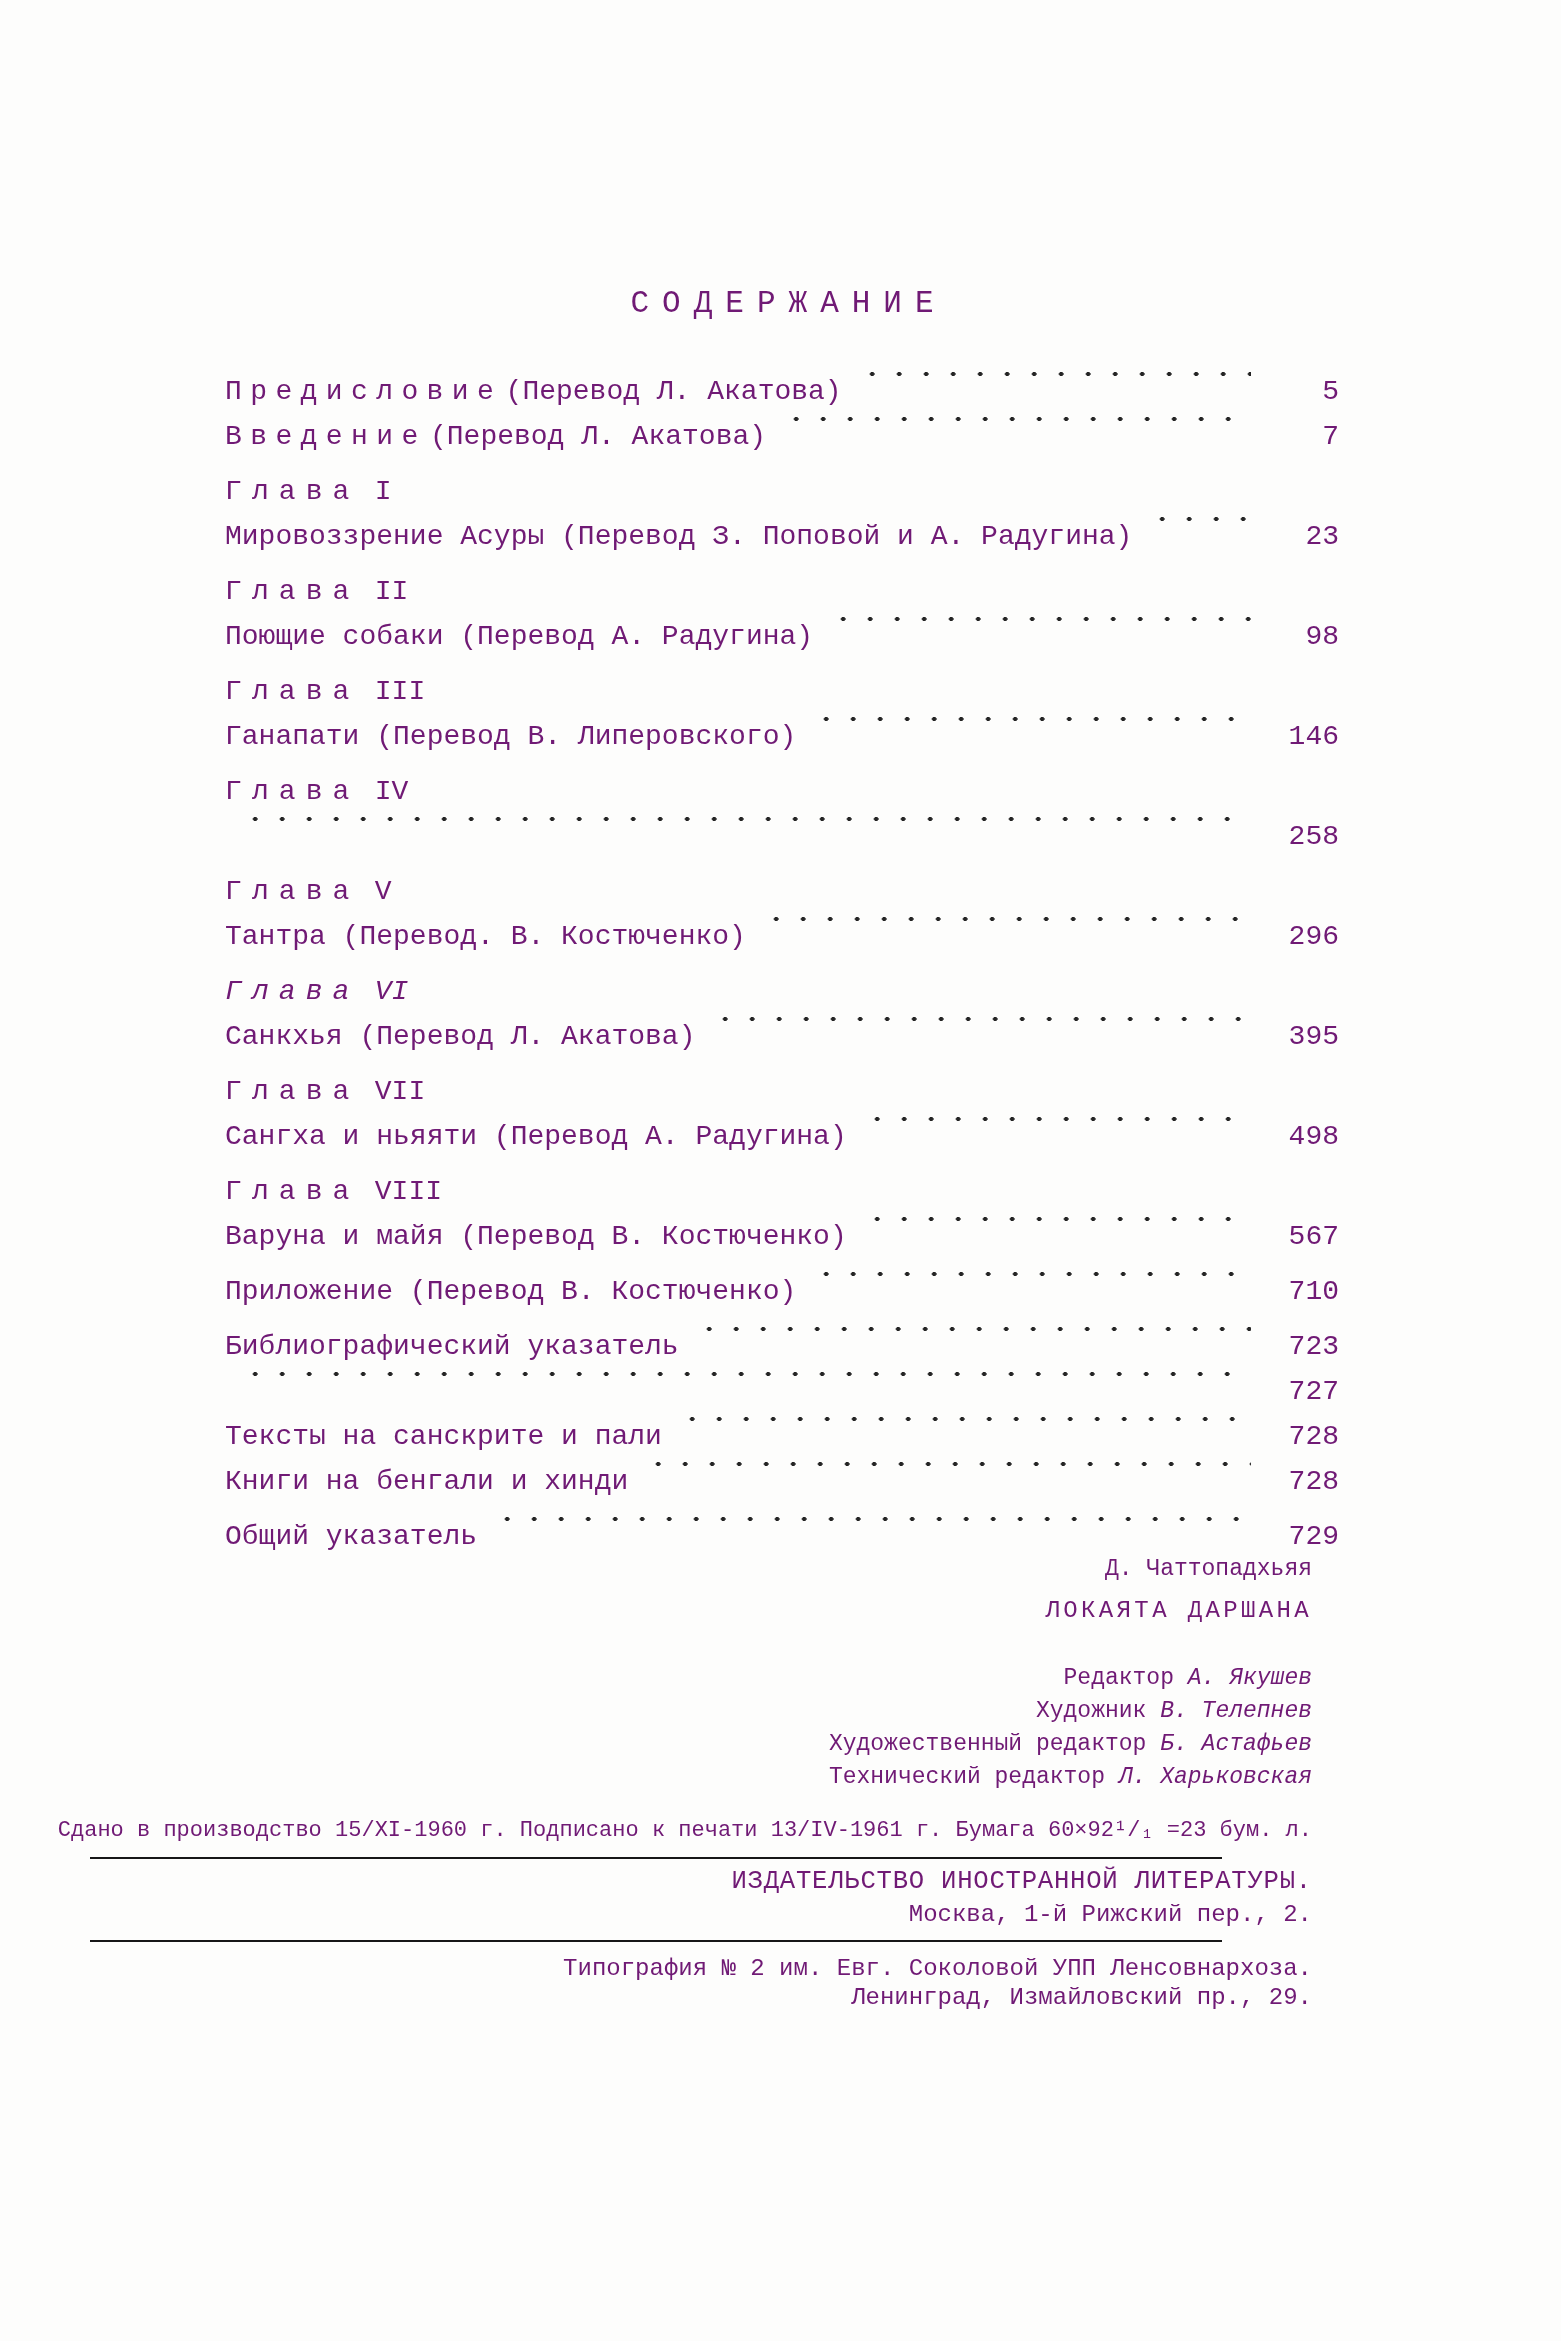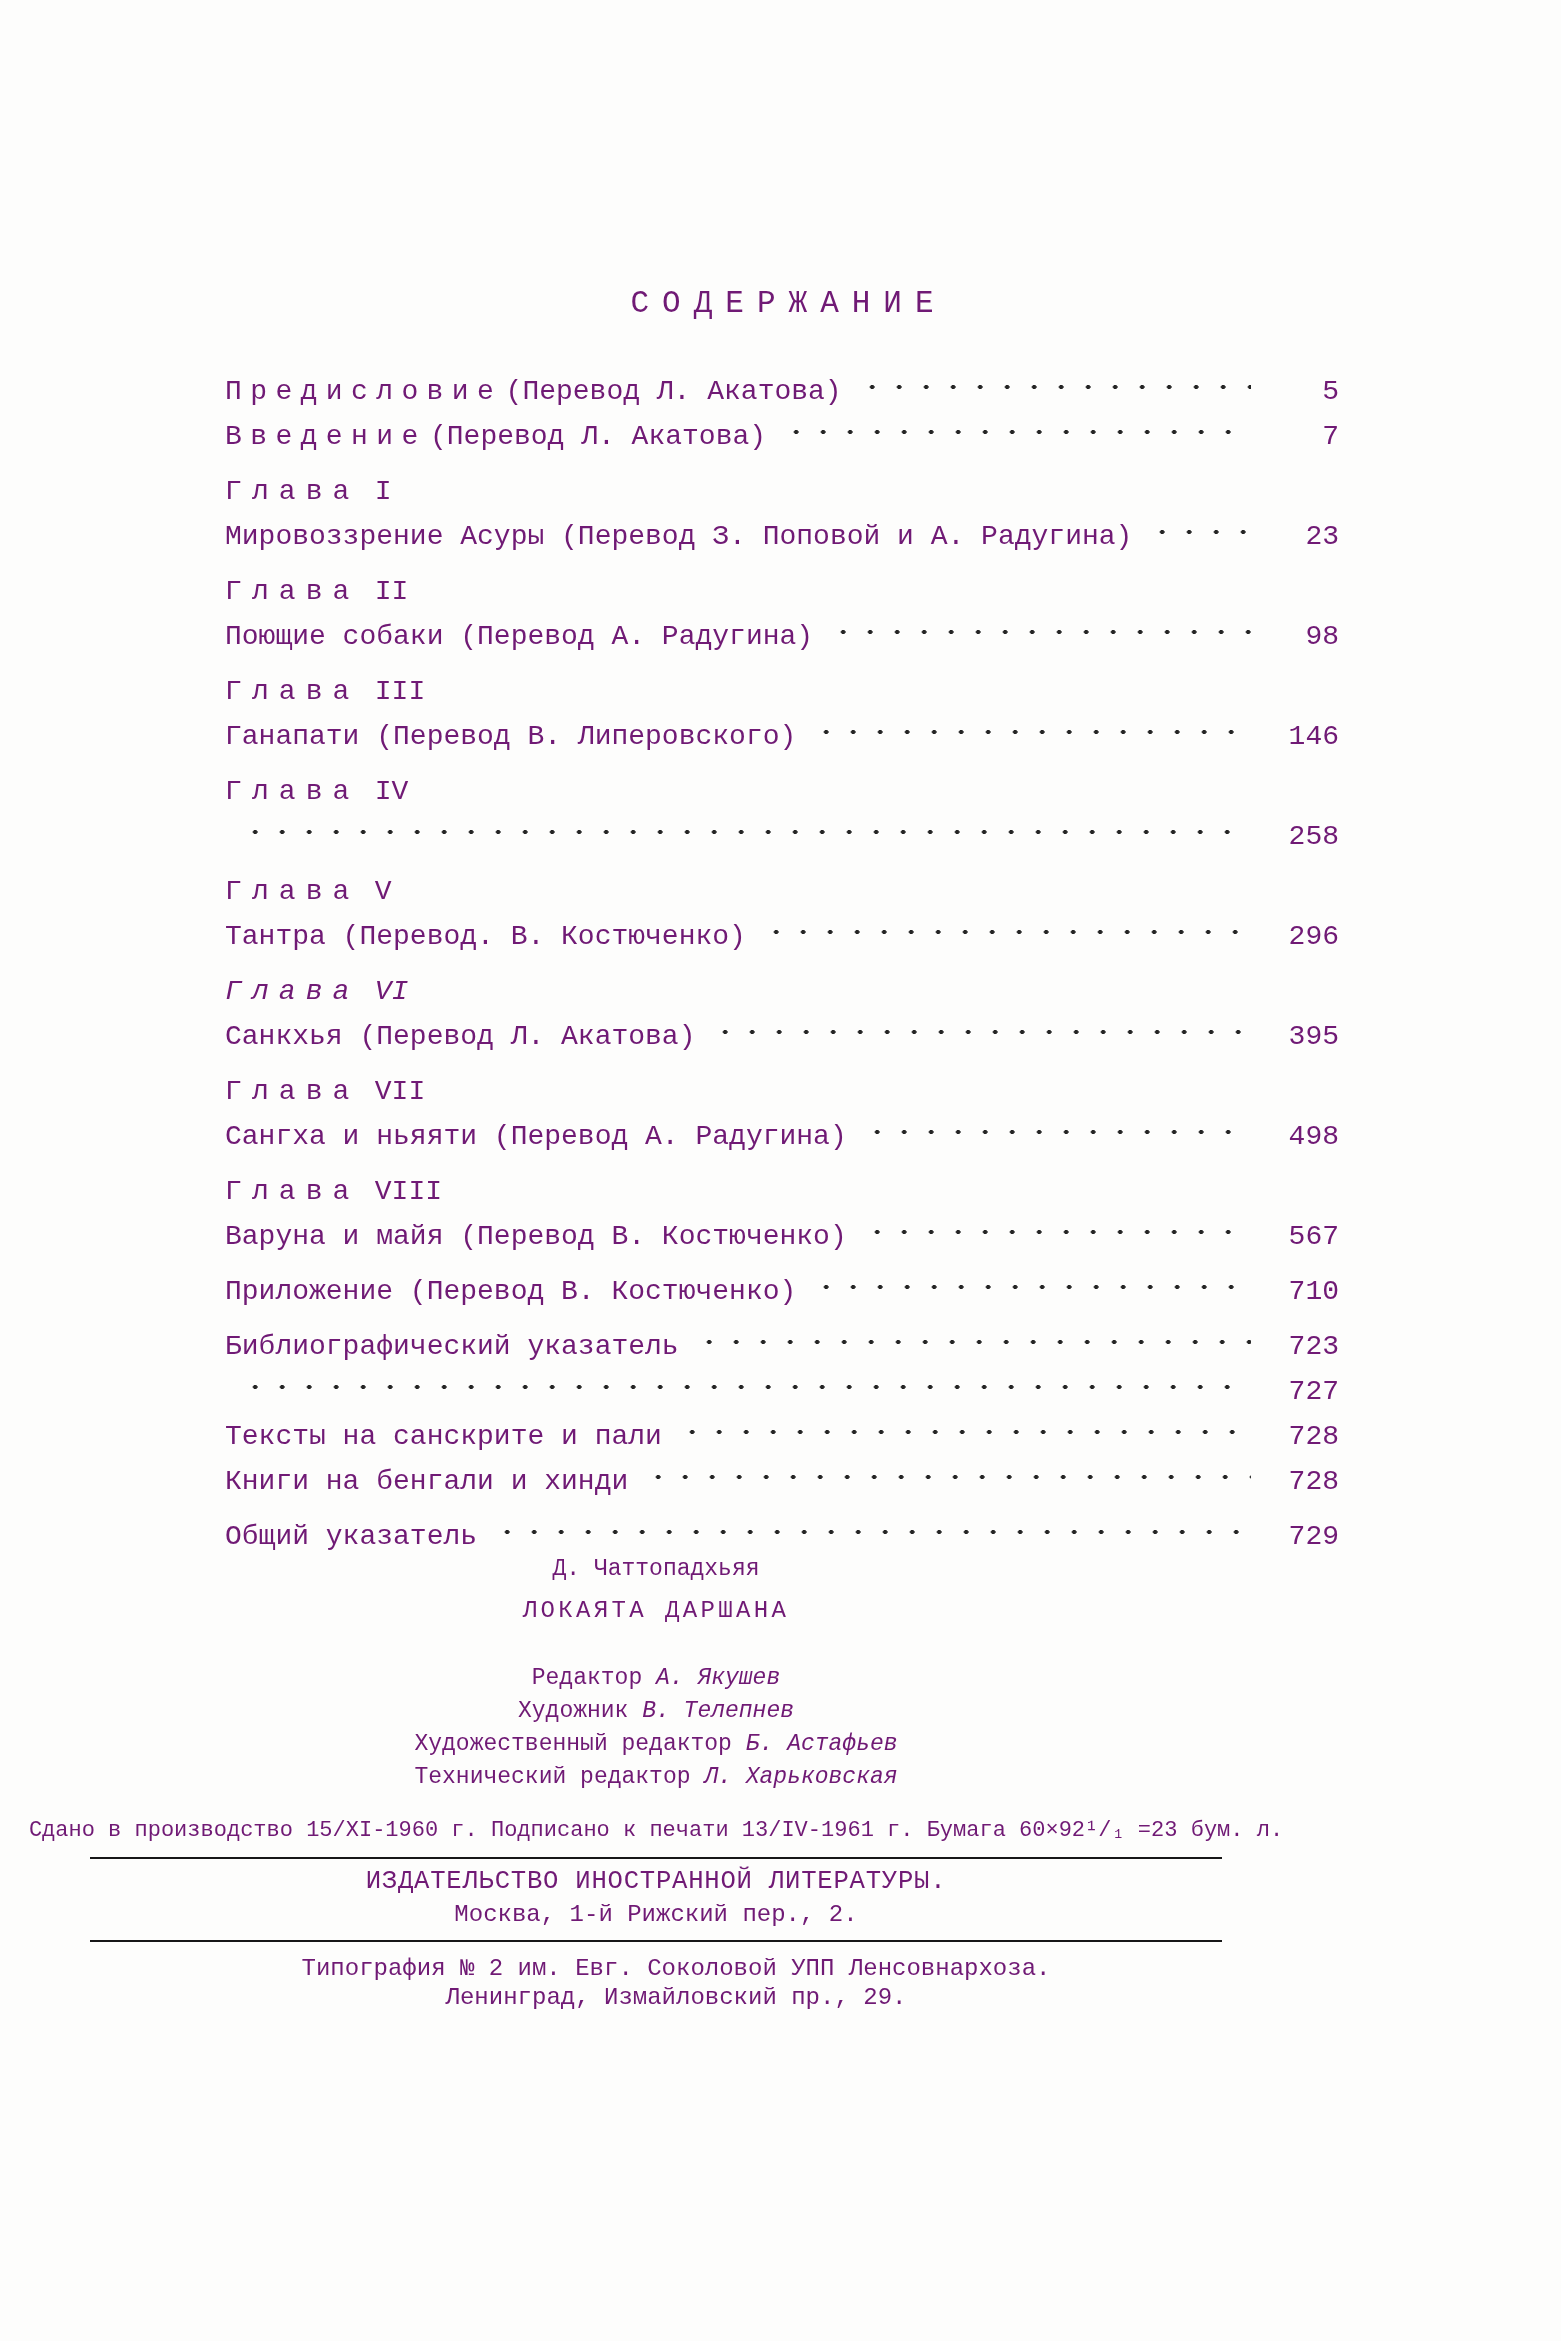--- a/index.html
+++ b/index.html
@@ -11,39 +11,39 @@
     color:#701a75;
     overflow:hidden;
   }
   
   .toc { position:absolute; left:225px; top:286px; width:1114px; }
   .toc-title {
     font-size:31px; font-weight:normal; text-align:center;
     letter-spacing:0.42em; margin:0 0 48px 0; text-indent:0.42em;
   }
   .row {
-    display:flex; align-items:center;
+    display:flex; align-items:flex-start;
     font-size:28px; line-height:45px; white-space:nowrap;
   }
   .row .t { flex:0 0 auto; }
   .spaced { letter-spacing:0.30em; }
   .rest { margin-left:0.12em; }
   .dots {
     flex:1 1 auto; height:10px; margin:0 11.6px 8.3px 15px;
     background-image:radial-gradient(circle, #242424 2px, rgba(0,0,0,0) 2.5px);
     background-size:27px 10px; background-repeat:repeat-x; background-position:1.7px 50%;
   }
   .pg { flex:0 0 auto; width:76px; text-align:right; }
   .chapter { font-size:28px; line-height:45px; }
   .chapter .word { letter-spacing:0.36em; }
   .chapter .num { margin-left:0.55em; }
   .italic { font-style:italic; }
   .mt { margin-top:10px; }
   
-  .colophon { position:absolute; left:0; top:1556px; width:1312px; text-align:center; }
+  .colophon { position:absolute; left:0; top:1556px; width:1312px; text-align:right; }
   .author { font-size:23px; }
   .booktitle { font-size:24px; letter-spacing:0.14em; margin-top:15px; }
   .credits { margin-top:38px; font-size:23px; line-height:33px; }
   .credits .name { font-style:italic; }
   .printinfo { margin-top:23px; font-size:22px; line-height:28px; }
   .rule { height:2.5px; background:#171717; margin:11.6px auto 0 auto; width:1132px; }
   .publisher { margin-top:8.3px; font-size:25.6px; letter-spacing:0.03em; }
   .pub-city { margin-top:5px; font-size:24px; }
   .printer { margin-top:11.6px; font-size:24px; line-height:29px;padding-left:40px; }
 </style>

